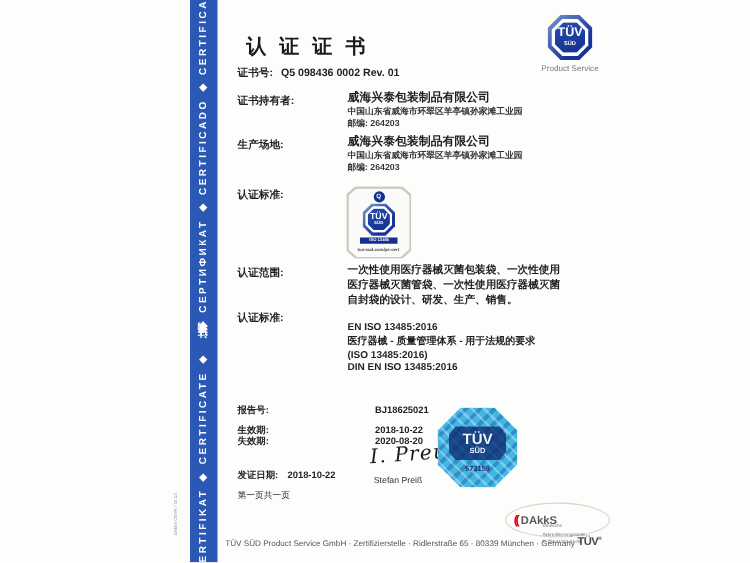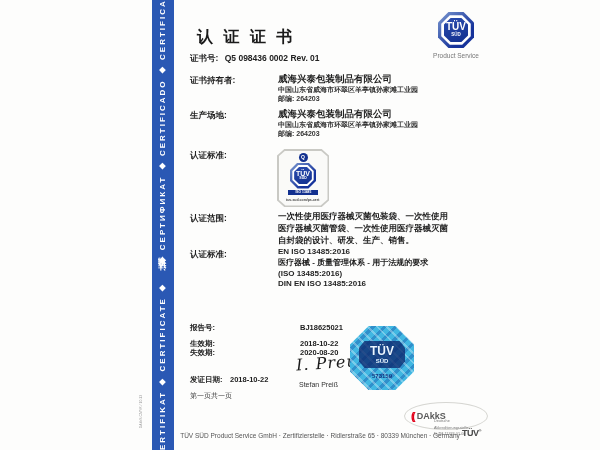--- a/index.html
+++ b/index.html
@@ -62,22 +62,22 @@
       margin-top:2px; }
   .badge .m-oct { width:26px; height:26px; margin-top:1px; }
   .badge .m-oct .t1 { font-size:7px; }
   .badge .m-oct .t2 { font-size:3.5px; }
   .badge .bar { margin-top:1px; width:30px; height:5px; background:#12308f; color:#fff;
       display:flex; align-items:center; justify-content:center; overflow:hidden; }
   .badge .bar span { font-size:6px; transform:scale(.55); white-space:nowrap; font-weight:bold; }
   .badge .url { margin-top:2px; font-size:6px; transform:scale(.58); color:#444;
       font-weight:bold; white-space:nowrap; }
   
-  .scope-text { top:211px; width:172px; font-size:8.5px; font-weight:bold; line-height:1.4; }
-  .std-lines { top:247px; width:176px; font-size:8px; font-weight:bold; line-height:1.35; }
+  .scope-text { top:211px; width:172px; font-size:8.5px; font-weight:bold; line-height:1.4;font-family:Liberation Mono, monospace; }
+  .std-lines { top:257px; width:176px; font-size:8px; font-weight:bold; line-height:1.35; }
   
   .statement { position:absolute; left:190px; top:296px; width:268px; font-size:8px;
       font-weight:bold; line-height:1.5; }
   
   .d-lbl { position:absolute; left:190px; font-size:7.5px; font-weight:bold; }
   .d-val { position:absolute; left:300px; font-size:7.5px; font-weight:bold; }
   
   .sig-script { position:absolute; left:296px; top:353px; font-family:"DejaVu Serif", serif;
       font-style:italic; font-size:16px; color:#1a1a1a; transform:rotate(-4deg);
       letter-spacing:1px; }

